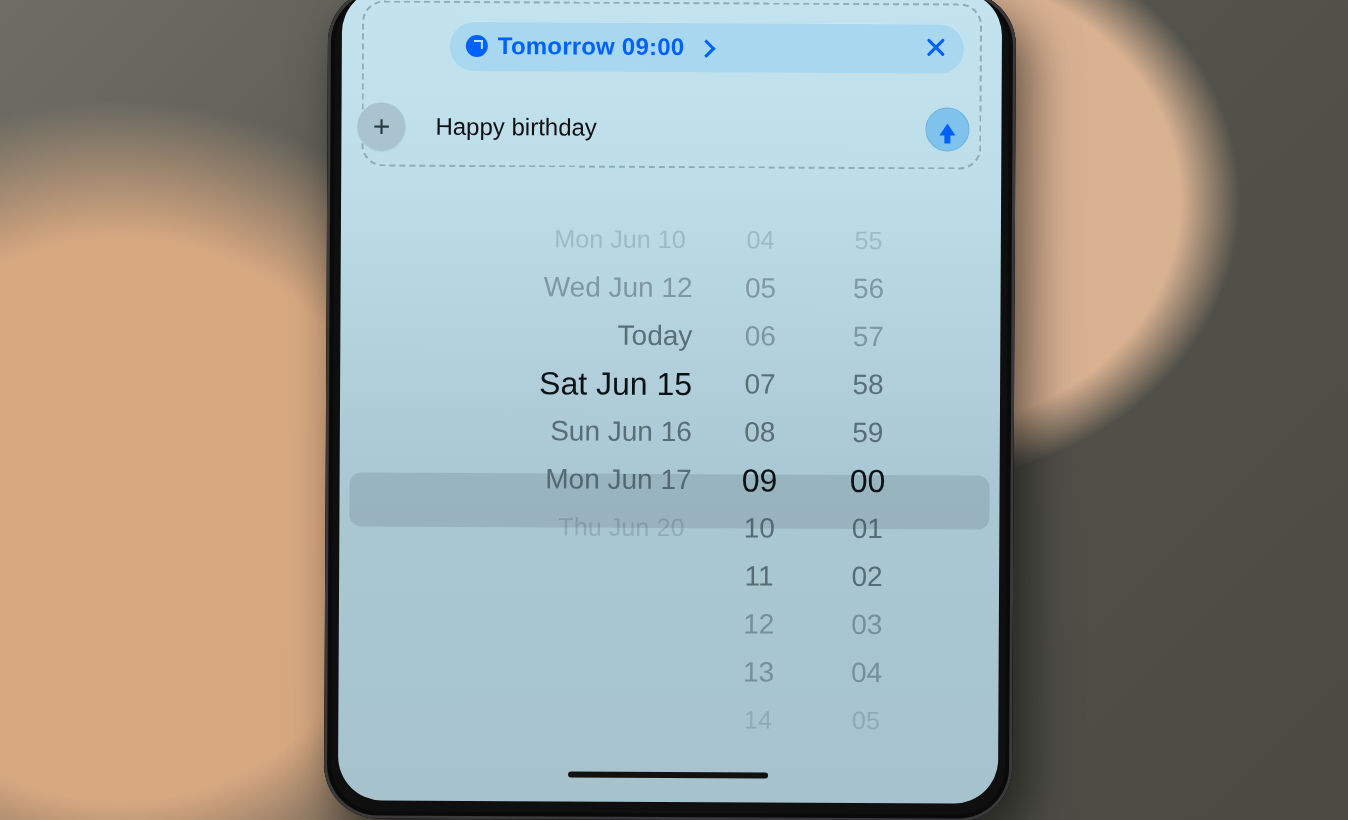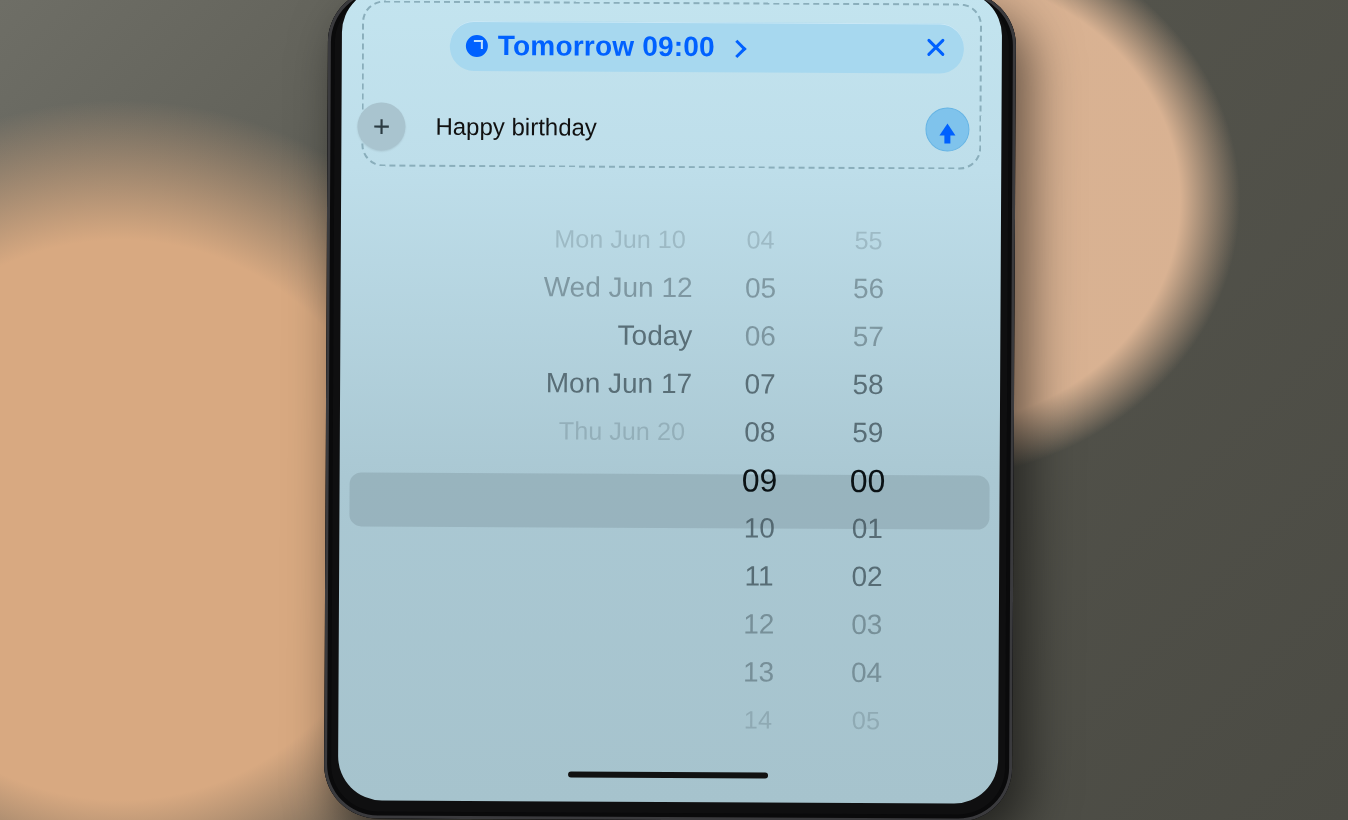--- a/index.html
+++ b/index.html
@@ -36,21 +36,21 @@
     position:absolute;left:86px;right:16px;top:18px;height:50px;
     background:#a7d8ef;border-radius:24px;
     box-shadow:0 1px 0 rgba(255,255,255,0.4) inset;
     display:flex;align-items:center;
   }
   .chip-left{display:flex;align-items:center;gap:10px;padding-left:16px;cursor:pointer}
   .clock-icon{width:22px;height:22px;border-radius:50%;background:#0061ff;display:flex;align-items:center;justify-content:center}
   .clock-icon::after{content:"";position:absolute;width:7px;height:7px;border-top:2px solid #bfe0ff;border-right:2px solid #bfe0ff;transform:translate(0px,-1px)}
   .clock-icon{position:relative}
   .clock-icon::after{left:8px;top:6px}
-  .chip-label{color:#0061ff;font-weight:600;font-size:28px;letter-spacing:0.2px}
+  .chip-label{color:#0061ff;font-weight:600;font-size:24px;letter-spacing:0.2px}
   .chevron-right{width:10px;height:10px;border-top:3px solid #0061ff;border-right:3px solid #0061ff;transform:rotate(45deg);margin-left:6px;margin-top:2px}
   .chip-x{margin-left:auto;margin-right:18px;color:#0061ff;font-size:26px;font-weight:600;cursor:pointer;line-height:1}
   .row2{position:absolute;left:0;right:0;top:96px;height:56px;display:flex;align-items:center}
   .add-btn{
     width:48px;height:48px;border-radius:50%;
     background:#a9c4cf;margin-left:-6px;
     display:flex;align-items:center;justify-content:center;
     font-size:30px;color:#2b3b42;cursor:pointer;
     box-shadow:0 1px 2px rgba(0,0,0,0.1);
   }
@@ -130,20 +130,22 @@
       </div>
 
       <div class="picker">
         <div class="selectband"></div>
         <div class="picker-inner">
 
           <div class="wheel date">
             <div class="faded3">Mon Jun 10</div>
             <div class="faded2">Wed Jun 12</div>
             <div class="faded1">Today</div>
+            <div class="sel">Sat Jun 15</div>
+            <div class="faded1">Sun Jun 16</div>
             <div class="faded1">Mon Jun 17</div>
             <div class="faded3">Thu Jun 20</div>
           </div>
 
           <div class="wheel hour">
             <div class="faded3">04</div>
             <div class="faded2">05</div>
             <div class="faded2">06</div>
             <div class="faded1">07</div>
             <div class="faded1">08</div>

